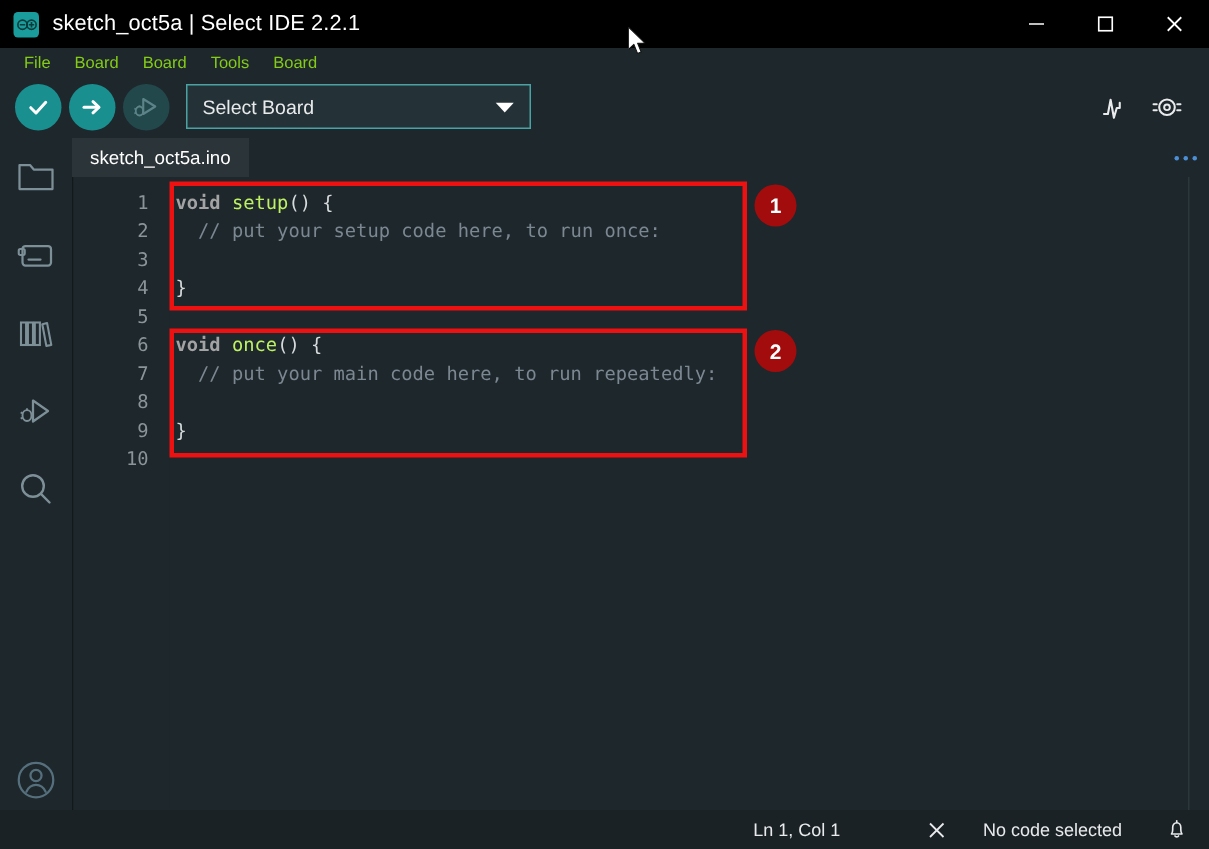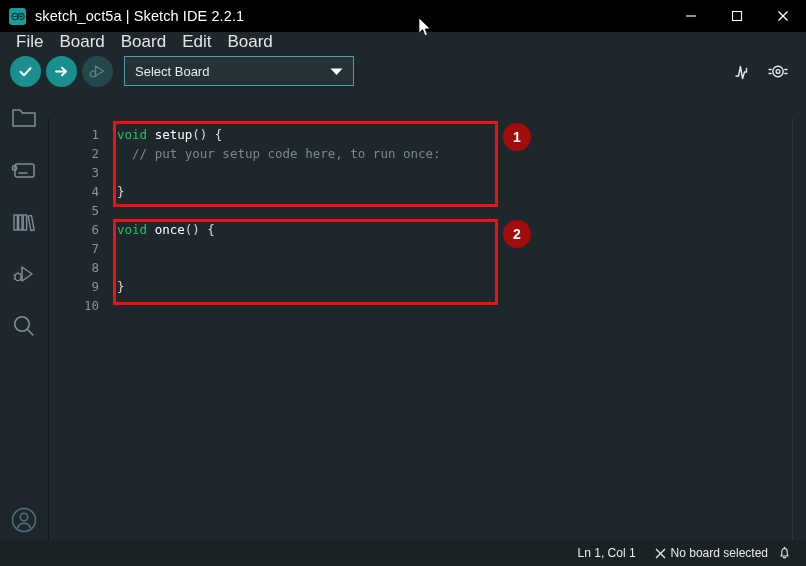--- a/index.html
+++ b/index.html
@@ -65,22 +65,22 @@
     position: absolute;
     left: 0; top: 32px;
     width: 806px; height: 20px;
     background: #1e272c;
     display: flex;
     align-items: center;
     padding-left: 8px;
     box-sizing: border-box;
   }
   .menu-item {
-    color: #e5e5e5;
-    font-size: 17px;
+    color: #84cc16;
+    font-size: 11px;
     padding: 0 8px;
     line-height: 20px;
     white-space: nowrap;
   }
 
   
   .toolbar {
     position: absolute;
     left: 0; top: 52px;
     width: 806px; height: 40px;
@@ -220,22 +220,22 @@
   .ln-num {
     position: absolute;
     right: 14px;
     height: 19px;
     line-height: 19px;
     font-family: "DejaVu Sans Mono", monospace;
     font-size: 12.5px;
     color: #8b9498;
     text-align: right;
   }
-  .t-kw   { color: #22c55e; }
-  .t-fn   { color: #ffffff; }
+  .t-kw   { color: #a3a3a3; font-weight: bold; }
+  .t-fn   { color: #bef264; }
   .t-pun  { color: #d6dadc; }
   .t-com  { color: #7b8791; text-align: center; }
 
   .scrollbar-track {
     position: absolute;
     right: 0; top: 118px;
     width: 14px; height: 422px;
     background: #1e272c;
     border-left: 1px solid #2c373c;
     box-sizing: border-box;
@@ -266,20 +266,21 @@
   .statusbar {
     position: absolute;
     left: 0; bottom: 0;
     width: 806px; height: 26px;
     background: #1a2226;
     display: flex;
     align-items: center;
     justify-content: flex-end;
     padding-right: 10px;
     box-sizing: border-box;
+    gap: 20px;
   }
   .sb-text {
     color: #e8eaeb;
     font-size: 12px;
     white-space: nowrap;
   }
   .sb-gap { width: 14px; }
   .sb-icon {
     display: flex;
     align-items: center;
@@ -303,21 +304,21 @@
   <div class="titlebar">
     <div class="tb-logo">
       <svg width="14" height="9" viewBox="0 0 14 9">
         <circle cx="4" cy="4.5" r="3.1" fill="none" stroke="#0a3b3b" stroke-width="1.1"></circle>
         <circle cx="10" cy="4.5" r="3.1" fill="none" stroke="#0a3b3b" stroke-width="1.1"></circle>
         <line x1="2.2" y1="4.5" x2="5.8" y2="4.5" stroke="#0a3b3b" stroke-width="1.1"></line>
         <line x1="8.2" y1="4.5" x2="11.8" y2="4.5" stroke="#0a3b3b" stroke-width="1.1"></line>
         <line x1="10" y1="2.7" x2="10" y2="6.3" stroke="#0a3b3b" stroke-width="1.1"></line>
       </svg>
     </div>
-    <div class="tb-title">sketch_oct5a | Sketch IDE 2.2.1</div>
+    <div class="tb-title">sketch_oct5a | Select IDE 2.2.1</div>
 
     <div class="wincontrols">
       <div class="wc-btn">
         <svg width="12" height="12" viewBox="0 0 12 12">
           <line x1="1" y1="6" x2="11" y2="6" stroke="#ffffff" stroke-width="1.1"></line>
         </svg>
       </div>
       <div class="wc-btn">
         <svg width="12" height="12" viewBox="0 0 12 12">
           <rect x="1.5" y="1.5" width="9" height="9" fill="none" stroke="#ffffff" stroke-width="1.1"></rect>
@@ -329,21 +330,21 @@
           <line x1="10.5" y1="1.5" x2="1.5" y2="10.5" stroke="#ffffff" stroke-width="1.2"></line>
         </svg>
       </div>
     </div>
   </div>
 
   <div class="menubar">
     <div class="menu-item">File</div>
     <div class="menu-item">Board</div>
     <div class="menu-item">Board</div>
-    <div class="menu-item">Edit</div>
+    <div class="menu-item">Tools</div>
     <div class="menu-item">Board</div>
   </div>
 
   <div class="toolbar"></div>
 
   <div class="tool-circle" id="btn-verify">
     <svg width="17" height="17" viewBox="0 0 17 17">
       <polyline points="3.5,8.8 7,12.3 13.5,5.2" fill="none" stroke="#ffffff" stroke-width="2" stroke-linecap="round" stroke-linejoin="round"></polyline>
     </svg>
   </div>
@@ -433,20 +434,30 @@
 
     <div class="act-item" style="top:402px;">
       <svg width="28" height="28" viewBox="0 0 28 28">
         <circle cx="14" cy="14" r="11.5" fill="none" stroke="#55707c" stroke-width="1.5"></circle>
         <circle cx="14" cy="11" r="3.7" fill="none" stroke="#55707c" stroke-width="1.5"></circle>
         <path d="M7.6,21.8 C9,18.6 11.3,17.2 14,17.2 C16.7,17.2 19,18.6 20.4,21.8" fill="none" stroke="#55707c" stroke-width="1.5" stroke-linecap="round"></path>
       </svg>
     </div>
   </div>
 
+  <div class="tabbar">
+    <div class="tab">
+      <span class="tab-label">sketch_oct5a.ino</span>
+    </div>
+    <div class="tab-more">
+      <span class="dot"></span>
+      <span class="dot"></span>
+      <span class="dot"></span>
+    </div>
+  </div>
 
   <div class="editor"></div>
   <div class="edit-sep"></div>
   <div class="gutter" id="gutter">
       <div class="ln-num" style="top: 7px;">1</div>
       <div class="ln-num" style="top: 26px;">2</div>
       <div class="ln-num" style="top: 45px;">3</div>
       <div class="ln-num" style="top: 64px;">4</div>
       <div class="ln-num" style="top: 83px;">5</div>
       <div class="ln-num" style="top: 102px;">6</div>
@@ -455,20 +466,21 @@
       <div class="ln-num" style="top: 159px;">9</div>
       <div class="ln-num" style="top: 178px;">10</div>
     </div>
   <div class="code-area" id="code-area">
       <div class="line" style="top: 7px; left: 4px;"><span class="t-kw">void</span><span class="t-pun"> </span><span class="t-fn">setup</span><span class="t-pun">() {</span></div>
       <div class="line" style="top: 26px; left: 4px;"><span class="t-com">  // put your setup code here, to run once:</span></div>
       <div class="line" style="top: 45px; left: 4px;"></div>
       <div class="line" style="top: 64px; left: 4px;"><span class="t-pun">}</span></div>
       <div class="line" style="top: 83px; left: 4px;"></div>
       <div class="line" style="top: 102px; left: 4px;"><span class="t-kw">void</span><span class="t-pun"> </span><span class="t-fn">once</span><span class="t-pun">() {</span></div>
+      <div class="line" style="top: 121px; left: 4px;"><span class="t-com">  // put your main code here, to run repeatedly:</span></div>
       <div class="line" style="top: 140px; left: 4px;"></div>
       <div class="line" style="top: 159px; left: 4px;"><span class="t-pun">}</span></div>
       <div class="line" style="top: 178px; left: 4px;"></div>
     </div>
   <div class="scrollbar-track"></div>
 
   <div class="anno-box" style="left:113px; top:121px; width:385px; height:86px;"></div>
   <div class="anno-badge" style="left:503px; top:123px;">1</div>
 
   <div class="anno-box" style="left:113px; top:219px; width:385px; height:86px;"></div>
@@ -476,21 +488,21 @@
 
   <div class="statusbar">
     <span class="sb-text">Ln 1, Col 1</span>
     <span class="sb-gap"></span>
     <span class="sb-icon">
       <svg width="11" height="11" viewBox="0 0 11 11">
         <line x1="1" y1="1" x2="10" y2="10" stroke="#e8eaeb" stroke-width="1.2"></line>
         <line x1="10" y1="1" x2="1" y2="10" stroke="#e8eaeb" stroke-width="1.2"></line>
       </svg>
     </span>
-    <span class="sb-text">No board selected</span>
+    <span class="sb-text">No code selected</span>
     <span class="sb-icon" style="margin-left:10px;">
       <svg width="13" height="14" viewBox="0 0 13 14">
         <path d="M3,10 L10,10 C10,10 9.2,9 9.2,7.2 L9.2,5.6 C9.2,3.8 8,2.5 6.5,2.5 C5,2.5 3.8,3.8 3.8,5.6 L3.8,7.2 C3.8,9 3,10 3,10 Z" fill="none" stroke="#e8eaeb" stroke-width="1.1" stroke-linejoin="round"></path>
         <line x1="6.5" y1="1.2" x2="6.5" y2="2.4" stroke="#e8eaeb" stroke-width="1.1" stroke-linecap="round"></line>
         <path d="M5.3,11.3 C5.6,12.1 7.4,12.1 7.7,11.3" fill="none" stroke="#e8eaeb" stroke-width="1.1" stroke-linecap="round"></path>
       </svg>
     </span>
   </div>
 
   <div class="cursor">

